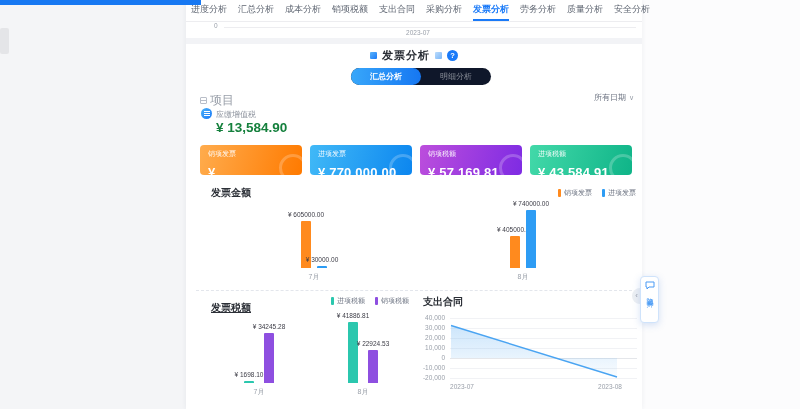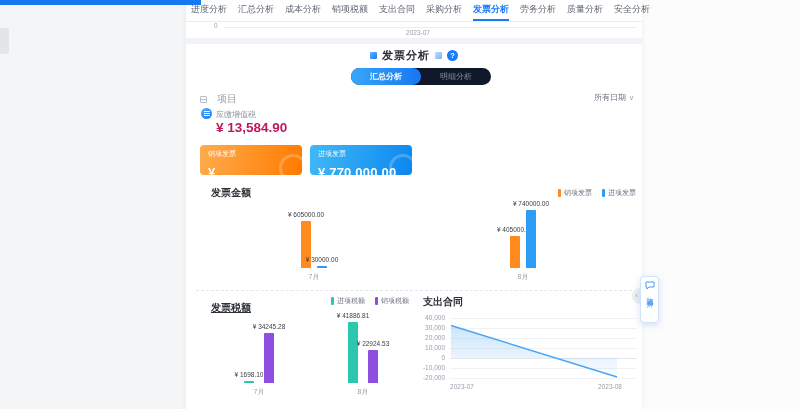--- a/index.html
+++ b/index.html
@@ -27,33 +27,33 @@
   .deco.light{background:linear-gradient(135deg,#bcdcfc,#7ab6f8);}
   .page-title{font-size:11px;font-weight:bold;color:#2b2f36;letter-spacing:1px;}
   .helpdot{width:11px;height:11px;border-radius:50%;background:#1a7af8;color:#fff;font-size:7.5px;font-weight:bold;
     display:flex;align-items:center;justify-content:center;cursor:pointer;}
   
   .pillwrap{position:absolute;left:165px;top:68px;height:17px;display:flex;background:#0f172a;border-radius:9px;}
   .pill{min-width:70px;height:17px;border-radius:9px;display:flex;align-items:center;justify-content:center;
     font-size:8px;color:#8a8f99;cursor:pointer;padding:0 6px;box-sizing:border-box;white-space:nowrap;}
   .pill.active{background:linear-gradient(90deg,#38a7fa,#1677f2);color:#fff;font-weight:bold;}
   
-  .proj{position:absolute;left:14px;top:92px;display:flex;align-items:center;gap:10px;font-size:10px;color:#9aa0aa;}
+  .proj{position:absolute;left:14px;top:92px;display:flex;align-items:center;gap:3px;font-size:12px;color:#9aa0aa;}
   .proj-icon{width:7px;height:7px;border:1px solid #b9bec8;border-radius:1px;box-sizing:border-box;
     background:linear-gradient(#fff 2px,#b9bec8 2px,#b9bec8 3px,#fff 3px);}
   .datefilter{position:absolute;right:8px;top:92px;display:flex;align-items:center;gap:3px;
     font-size:8px;color:#6b7280;cursor:pointer;}
   .datefilter .df-chev{font-size:7px;color:#9aa0aa;}
   
   .metric-icon{position:absolute;left:15px;top:108px;width:11px;height:11px;border-radius:50%;
     background:linear-gradient(135deg,#49b0f8,#1a7af8);}
   .metric-icon::after{content:"";position:absolute;left:2.5px;top:3px;width:6px;height:5px;
     background:linear-gradient(#fff 1px,transparent 1px,transparent 2px,#fff 2px,#fff 3px,transparent 3px,transparent 4px,#fff 4px);}
   .metric-label{position:absolute;left:30px;top:109px;font-size:8px;color:#8b919c;}
-  .metric-value{position:absolute;left:30px;top:120px;font-size:13.5px;font-weight:bold;color:#be185d;}
+  .metric-value{position:absolute;left:30px;top:120px;font-size:13.5px;font-weight:bold;color:#15803d;}
   
   .cards{position:absolute;left:0;top:145px;width:100%;height:30px;}
   .card{position:absolute;top:0;width:102px;height:30px;border-radius:4px;overflow:hidden;color:#fff;
     padding:4px 8px;box-sizing:border-box;}
   .card::after{content:"";position:absolute;right:-5px;bottom:-7px;width:22px;height:22px;border-radius:50%;
     border:3px solid rgba(255,255,255,.22);}
   .card-label{display:block;font-size:7px;opacity:.95;}
   .card-value{display:block;font-size:13px;font-weight:bold;margin-top:6px;letter-spacing:.2px;}
   
   .sec-title{position:absolute;font-size:10px;font-weight:bold;color:#2b2f36;}
@@ -132,20 +132,28 @@
     <div class="metric-value">¥ 13,584.90</div>
 
     <div class="cards">
         <div class="card" style="left: 14px; background: linear-gradient(105deg, rgb(255, 172, 77), rgb(255, 122, 0));">
           <span class="card-label">销项发票</span>
           <span class="card-value">¥ 1,010,000.00</span>
         </div>
         <div class="card" style="left: 124px; background: linear-gradient(105deg, rgb(65, 185, 247), rgb(12, 134, 239));">
           <span class="card-label">进项发票</span>
           <span class="card-value">¥ 770,000.00</span>
+        </div>
+        <div class="card" style="left: 234px; background: linear-gradient(105deg, rgb(188, 78, 220), rgb(126, 43, 227));">
+          <span class="card-label">销项税额</span>
+          <span class="card-value">¥ 57,169.81</span>
+        </div>
+        <div class="card" style="left: 344px; background: linear-gradient(105deg, rgb(67, 217, 169), rgb(15, 180, 136));">
+          <span class="card-label">进项税额</span>
+          <span class="card-value">¥ 43,584.91</span>
         </div>
       </div>
 
     <div class="sec-title" style="left:25px;top:186px;">发票金额</div>
     <div class="legend" style="right:6px;top:188px;">
         <div class="lg-item">
           <span class="lg-swatch" style="background: rgb(255, 138, 30);"></span>
           <span>销项发票</span>
         </div>
         <div class="lg-item">

